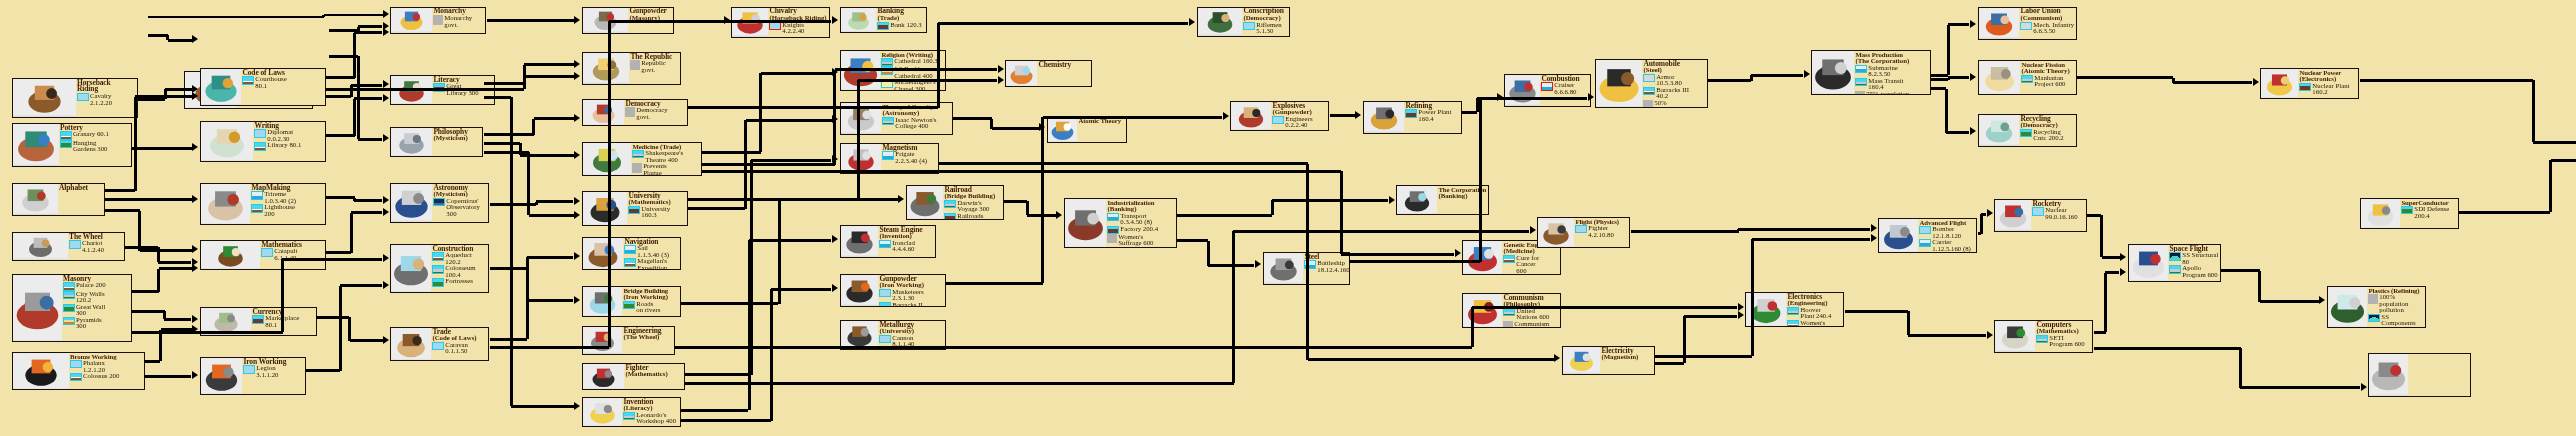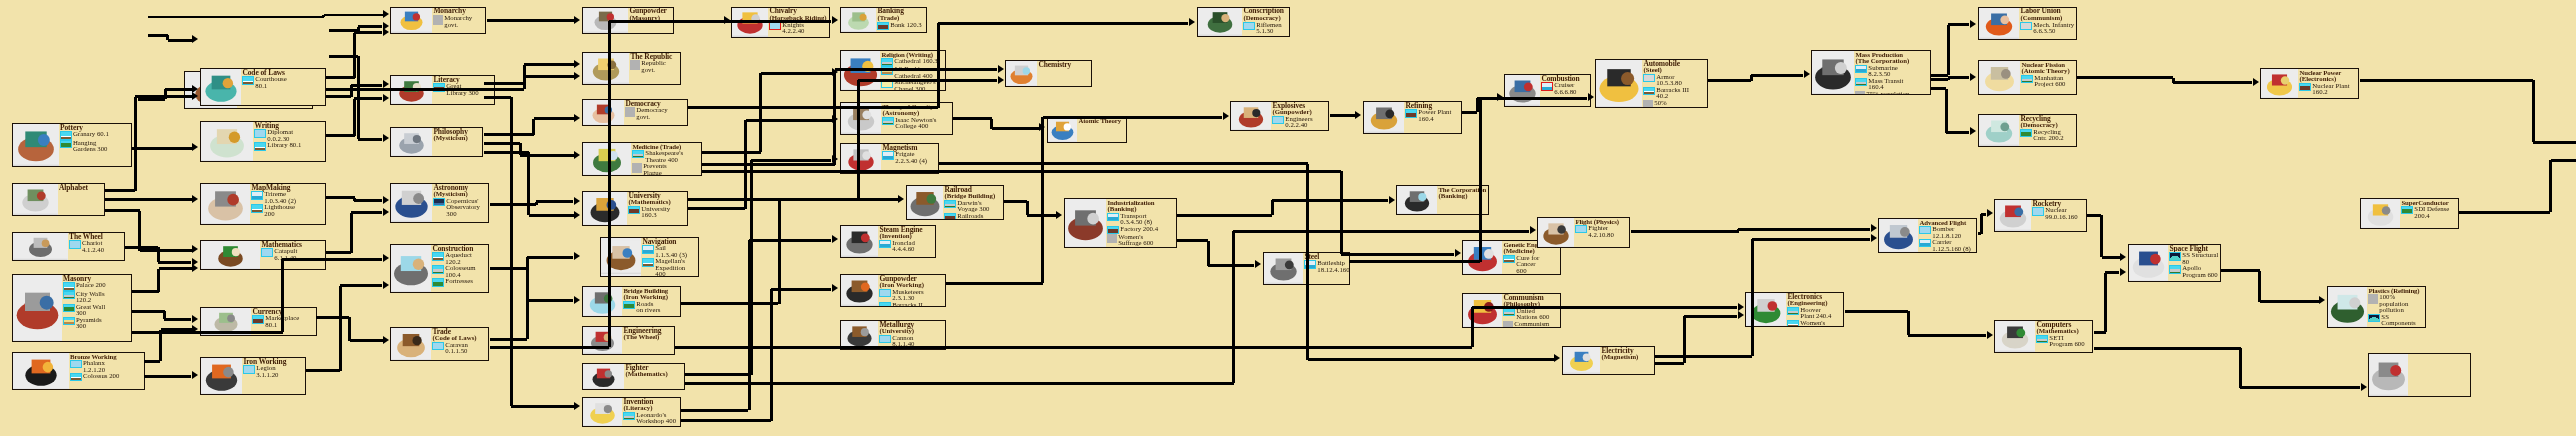--- a/index.html
+++ b/index.html
@@ -89,20 +89,41 @@
     width:0;height:0;
     border-top:4.8px solid transparent;
     border-bottom:4.8px solid transparent;
     border-left:6.8px solid #000;
   }
 </style>
 </head>
 <body>
 
 <div id="board">
+    <div class="node" style="left: 11.6px; top: 78px; width: 126px; height: 40px;">
+      <div class="pic" style="width: 63px;">
+        <svg width="63" height="38" viewBox="0 0 93 56">
+          <rect width="93" height="56" fill="#ececec"></rect>
+          <ellipse cx="46.5" cy="33.6" rx="23.800000000000004" ry="16.184" fill="#8b5a2b"></ellipse>
+          <rect x="32.22" y="9.911999999999999" width="28.560000000000002" height="20.944000000000006" fill="#c98c4e"></rect>
+          <circle cx="56.972" cy="21.336" r="7.996800000000001" fill="#3a2a1a"></circle>
+          <rect x="0" y="54" width="93" height="2" fill="#dcdcdc"></rect>
+        </svg>
+      </div>
+      <div class="body">
+        <div class="tname">Horseback</div>
+        <div class="tname">Riding</div>
+        <div class="items">
+          <div class="item">
+            <span class="sq sw-unit"></span>
+            <span class="txt">Cavalry<div>2.1.2.20</div></span>
+          </div>
+        </div>
+      </div>
+    </div>
     <div class="node" style="left: 11.6px; top: 123px; width: 120px; height: 44px;">
       <div class="pic" style="width: 46px;">
         <svg width="46" height="42" viewBox="0 0 68 62">
           <rect width="68" height="62" fill="#ececec"></rect>
           <ellipse cx="34" cy="37.2" rx="26.35" ry="17.918000000000003" fill="#b7643c"></ellipse>
           <rect x="18.189999999999998" y="10.974" width="31.620000000000005" height="23.188000000000002" fill="#2f8a76"></rect>
           <circle cx="45.594" cy="23.622" r="8.8536" fill="#3a7fc1"></circle>
           <rect x="0" y="60" width="68" height="2" fill="#dcdcdc"></rect>
         </svg>
       </div>
@@ -583,21 +604,21 @@
         <div class="tname">University</div>
         <div class="treq">(Mathematics)</div>
         <div class="items">
           <div class="item">
             <span class="sq sw-fact"></span>
             <span class="txt">University<div>160.3</div></span>
           </div>
         </div>
       </div>
     </div>
-    <div class="node" style="left: 600px; top: 237px; width: 99px; height: 40px;">
+    <div class="node" style="left: 582px; top: 237px; width: 99px; height: 33px;">
       <div class="pic" style="width: 40px;">
         <svg width="40" height="34" viewBox="0 0 59 50">
           <rect width="59" height="50" fill="#ececec"></rect>
           <ellipse cx="29.5" cy="30" rx="21.25" ry="14.45" fill="#8b5a2b"></ellipse>
           <rect x="16.75" y="8.850000000000001" width="25.5" height="18.700000000000003" fill="#d9c2a6"></rect>
           <circle cx="38.85" cy="19.05" r="7.14" fill="#3a7fc1"></circle>
           <rect x="0" y="48" width="59" height="2" fill="#dcdcdc"></rect>
         </svg>
       </div>
       <div class="body">

